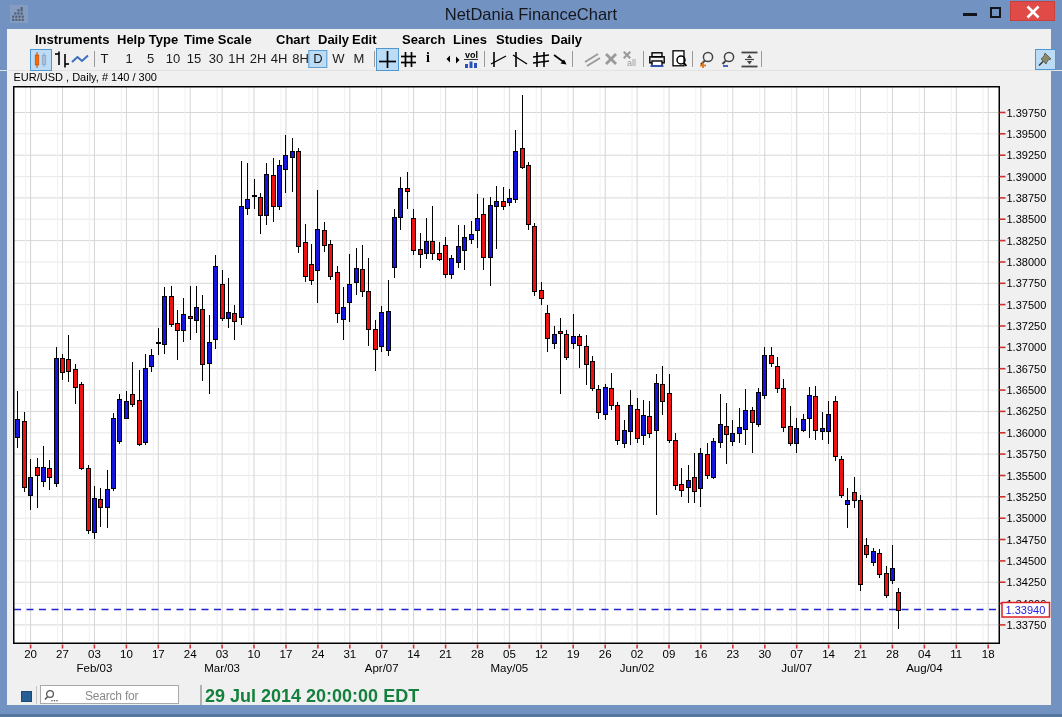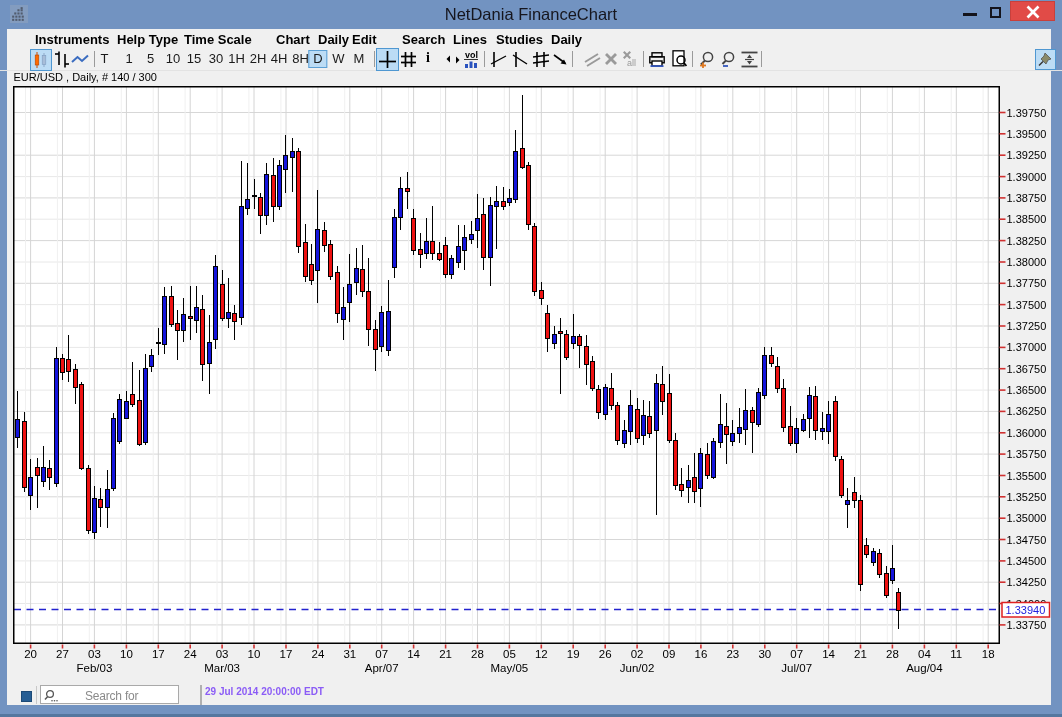--- a/index.html
+++ b/index.html
@@ -20,21 +20,21 @@
 .selbox { position:absolute; background:#bcdcf5; border:1.5px solid #4f97d1; }
 .ticon { position:absolute; }
 #chartsvg { position:absolute; left:0; top:0; }
 #status { position:absolute; left:7px; top:683px; width:1044px; height:22px; background:#f0f0f0; }
 #sqicon { position:absolute; left:14px; top:8px; width:11px; height:11px; background:#265e94; border:1px solid #1c4a77; }
 #ssep1 { position:absolute; left:28.5px; top:3px; width:1px; height:18px; background:#c8c8c8; }
 #sbox { position:absolute; left:33px; top:2px; width:139px; height:19px; background:#fff; border:1px solid #a9a9a9; }
 #sbox svg { position:absolute; left:3px; top:3px; }
 #sbox span { position:absolute; left:17px; top:2.5px; font-size:12px; color:#8a8a8a; letter-spacing:-0.2px;margin-left:27px; }
 #ssep2 { position:absolute; left:192.5px; top:2px; width:2px; height:20px; background:#b0b0b0; }
-#stime { position:absolute; left:198px; top:3px; font-size:10px; font-weight:bold; color:#8b5cf6; }
+#stime { position:absolute; left:198px; top:3px; font-size:18px; font-weight:bold; color:#15803d; }
 #botbar { position:absolute; left:0; top:705px; width:1062px; height:12px; background:#7293c1; border-bottom:3px solid #55779f; }
 </style></head>
 <body>
 <div id="win">
   <div id="title">NetDania FinanceChart</div>
   <svg id="winicon" width="18" height="18" viewBox="0 0 17 17">
     <rect x="0" y="0" width="17" height="17" fill="#93a5bd" opacity="0.5"></rect>
     <g fill="#4a5260" opacity="0.85">
       <rect x="2" y="10" width="2" height="2"></rect>
         <rect x="5" y="10" width="2" height="2"></rect>

